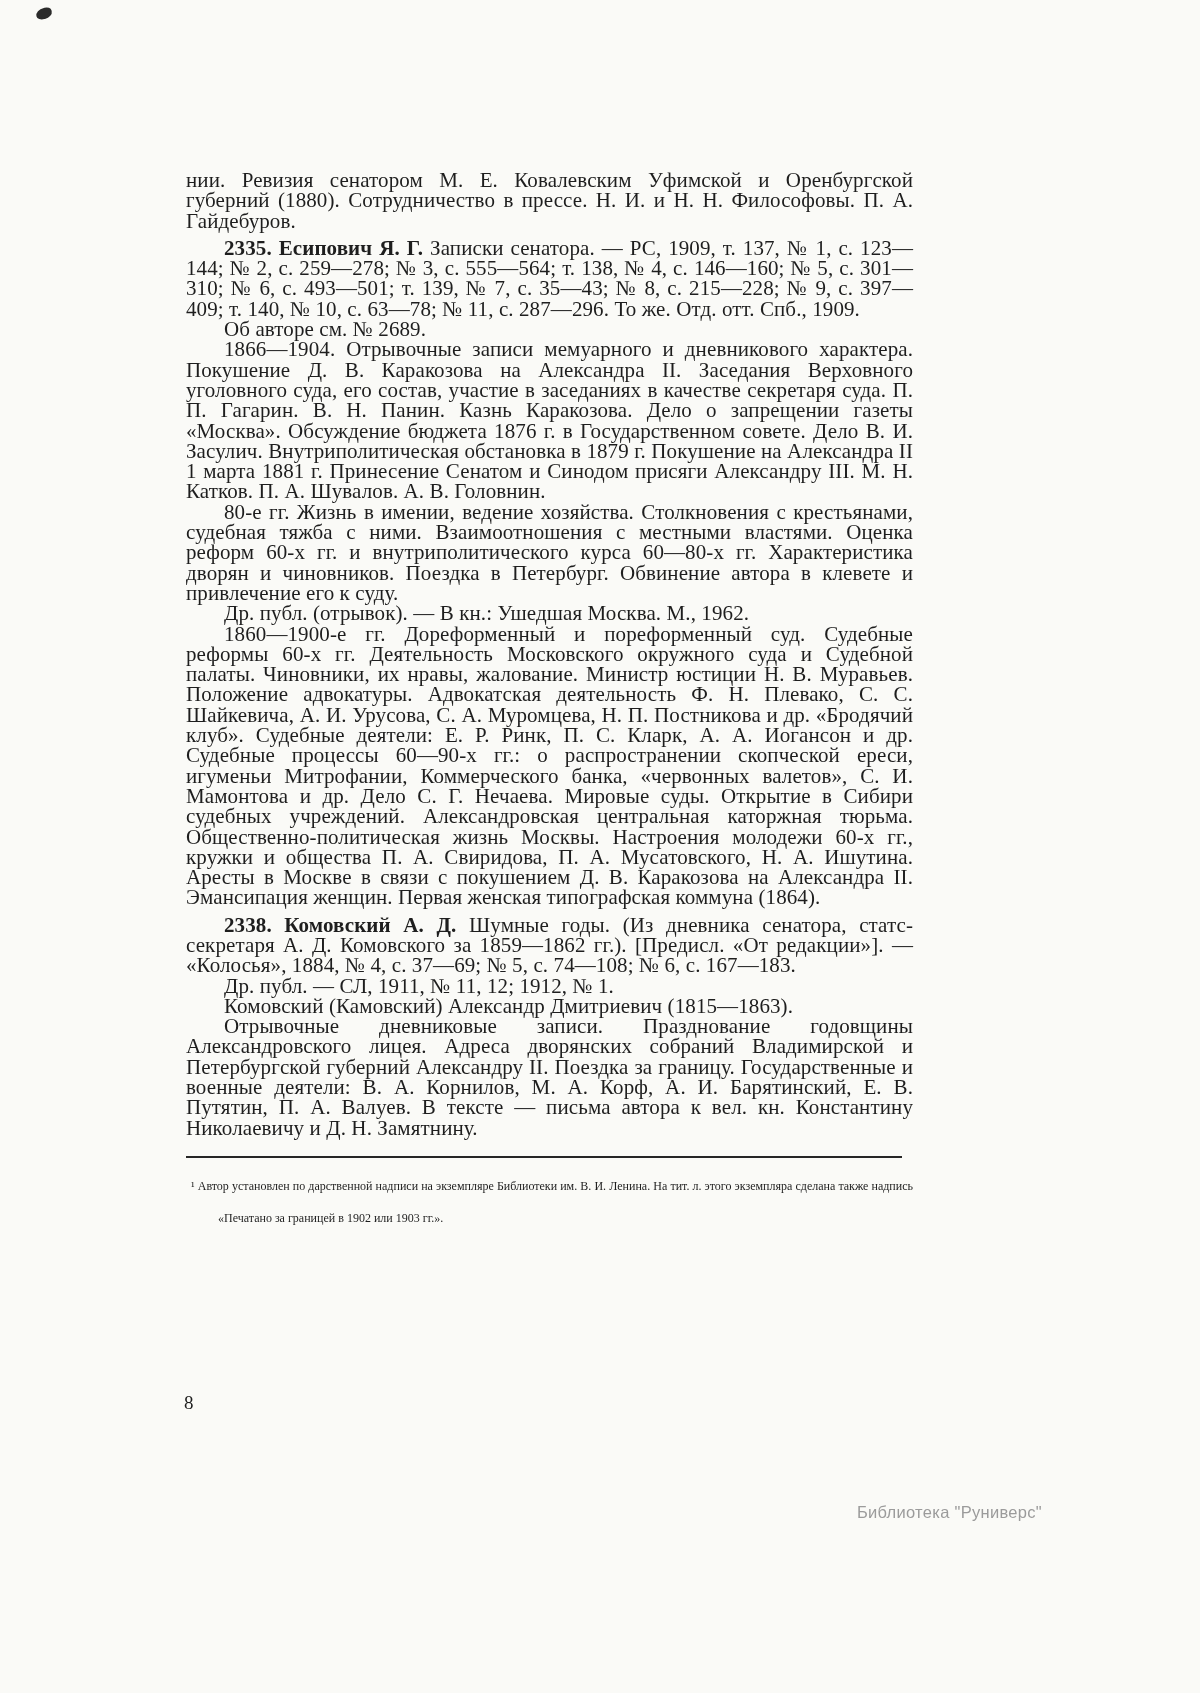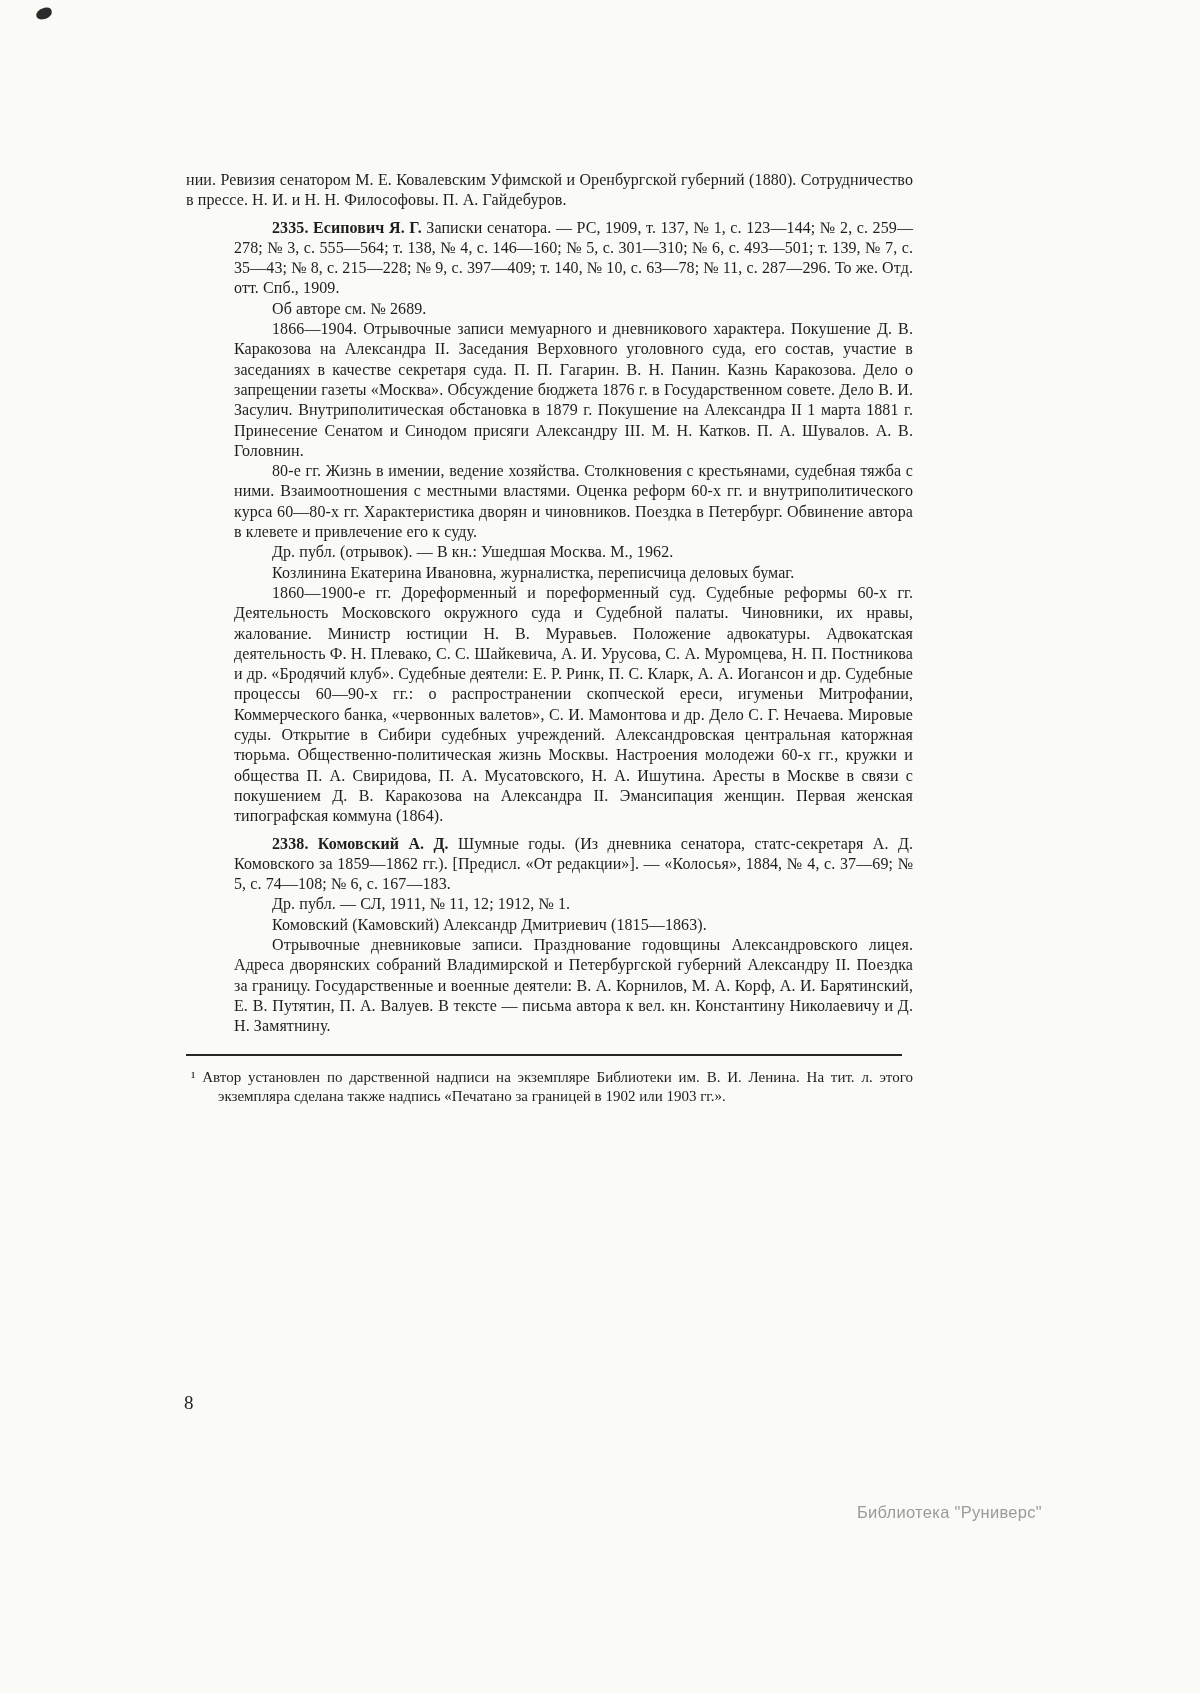--- a/index.html
+++ b/index.html
@@ -18,38 +18,38 @@
     background: #2b2b2b;
     border-radius: 60% 40% 55% 45%;
     transform: rotate(-14deg);
   }
   .text-block {
     position: absolute;
     left: 186px; top: 170px;
     width: 727px;
   }
   p.para {
-    font-size: 16px;
+    font-size: 21px;
     line-height: 20.3px;
     text-align: justify;
     letter-spacing: 0.1px;
     hyphens: auto;
   }
-  p.indent { text-indent: 38px; margin-left: 48px; }
+  p.indent { text-indent: 38px; }
   p.entry  { margin-top: 7px; }
   .bold    { font-weight: bold; }
   .footnote-sep {
     width: 716px;
     height: 2px;
     background: #262626;
     margin: 18px 0 12px 0;
   }
   p.footnote {
-    font-size: 15px;
-    line-height: 19px;
+    font-size: 12px;
+    line-height: 32px;
     text-align: justify;
     padding-left: 32px;
     text-indent: -27px;
     hyphens: auto;
   }
   .page-number {
     position: absolute;
     left: 184px; top: 1392px;
     font-size: 19px;
     color: #1e1e1e;
@@ -72,21 +72,20 @@
 
   <p class="para">нии. Ревизия сенатором М. Е. Ковалевским Уфимской и Оренбургской губерний (1880). Сотрудничество в прессе. Н. И. и Н. Н. Философовы. П. А. Гайдебуров.</p>
 
   <p class="para indent entry"><span class="bold">2335. Есипович Я. Г.</span><span> Записки сенатора. — РС, 1909, т. 137, № 1, с. 123—144; № 2, с. 259—278; № 3, с. 555—564; т. 138, № 4, с. 146—160; № 5, с. 301—310; № 6, с. 493—501; т. 139, № 7, с. 35—43; № 8, с. 215—228; № 9, с. 397—409; т. 140, № 10, с. 63—78; № 11, с. 287—296. То же. Отд. отт. Спб., 1909.</span></p>
   <p class="para indent">Об авторе см. № 2689.</p>
   <p class="para indent">1866—1904. Отрывочные записи мемуарного и дневникового характера. Покушение Д. В. Каракозова на Александра II. Заседания Верховного уголовного суда, его состав, участие в заседаниях в качестве секретаря суда. П. П. Гагарин. В. Н. Панин. Казнь Каракозова. Дело о запрещении газеты «Москва». Обсуждение бюджета 1876 г. в Государственном совете. Дело В. И. Засулич. Внутриполитическая обстановка в 1879 г. Покушение на Александра II 1 марта 1881 г. Принесение Сенатом и Синодом присяги Александру III. М. Н. Катков. П. А. Шувалов. А. В. Головнин.</p>
 
   <p class="para indent">80-е гг. Жизнь в имении, ведение хозяйства. Столкновения с крестьянами, судебная тяжба с ними. Взаимоотношения с местными властями. Оценка реформ 60-х гг. и внутриполитического курса 60—80-х гг. Характеристика дворян и чиновников. Поездка в Петербург. Обвинение автора в клевете и привлечение его к суду.</p>
 
   <p class="para indent">Др. публ. (отрывок). — В кн.: Ушедшая Москва. М., 1962.</p>
-  <p class="para indent">Козлинина Екатерина Ивановна, журналистка, переписчица деловых бумаг.</p>
   <p class="para indent">1860—1900-е гг. Дореформенный и пореформенный суд. Судебные реформы 60-х гг. Деятельность Московского окружного суда и Судебной палаты. Чиновники, их нравы, жалование. Министр юстиции Н. В. Муравьев. Положение адвокатуры. Адвокатская деятельность Ф. Н. Плевако, С. С. Шайкевича, А. И. Урусова, С. А. Муромцева, Н. П. Постникова и др. «Бродячий клуб». Судебные деятели: Е. Р. Ринк, П. С. Кларк, А. А. Иогансон и др. Судебные процессы 60—90-х гг.: о распространении скопческой ереси, игуменьи Митрофании, Коммерческого банка, «червонных валетов», С. И. Мамонтова и др. Дело С. Г. Нечаева. Мировые суды. Открытие в Сибири судебных учреждений. Александровская центральная каторжная тюрьма. Общественно-политическая жизнь Москвы. Настроения молодежи 60-х гг., кружки и общества П. А. Свиридова, П. А. Мусатовского, Н. А. Ишутина. Аресты в Москве в связи с покушением Д. В. Каракозова на Александра II. Эмансипация женщин. Первая женская типографская коммуна (1864).</p>
 
   <p class="para indent entry"><span class="bold">2338. Комовский А. Д.</span><span> Шумные годы. (Из дневника сенатора, статс-секретаря А. Д. Комовского за 1859—1862 гг.). [Предисл. «От редакции»]. — «Колосья», 1884, № 4, с. 37—69; № 5, с. 74—108; № 6, с. 167—183.</span></p>
   <p class="para indent">Др. публ. — СЛ, 1911, № 11, 12; 1912, № 1.</p>
   <p class="para indent">Комовский (Камовский) Александр Дмитриевич (1815—1863).</p>
   <p class="para indent">Отрывочные дневниковые записи. Празднование годовщины Александровского лицея. Адреса дворянских собраний Владимирской и Петербургской губерний Александру II. Поездка за границу. Государственные и военные деятели: В. А. Корнилов, М. А. Корф, А. И. Барятинский, Е. В. Путятин, П. А. Валуев. В тексте — письма автора к вел. кн. Константину Николаевичу и Д. Н. Замятнину.</p>
 
   <div class="footnote-sep"></div>
   <p class="footnote">¹ Автор установлен по дарственной надписи на экземпляре Библиотеки им. В. И. Ленина. На тит. л. этого экземпляра сделана также надпись «Печатано за границей в 1902 или 1903 гг.».</p>
 

